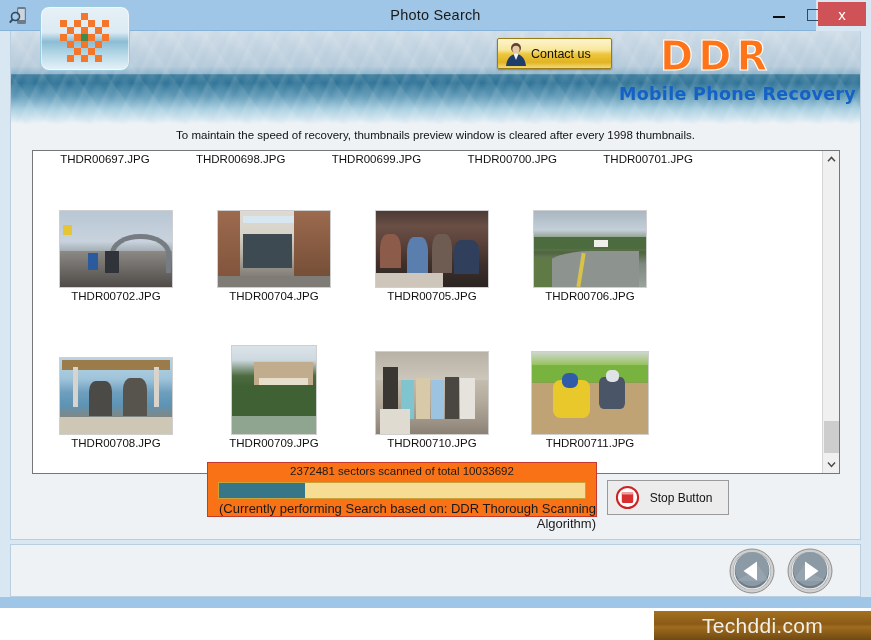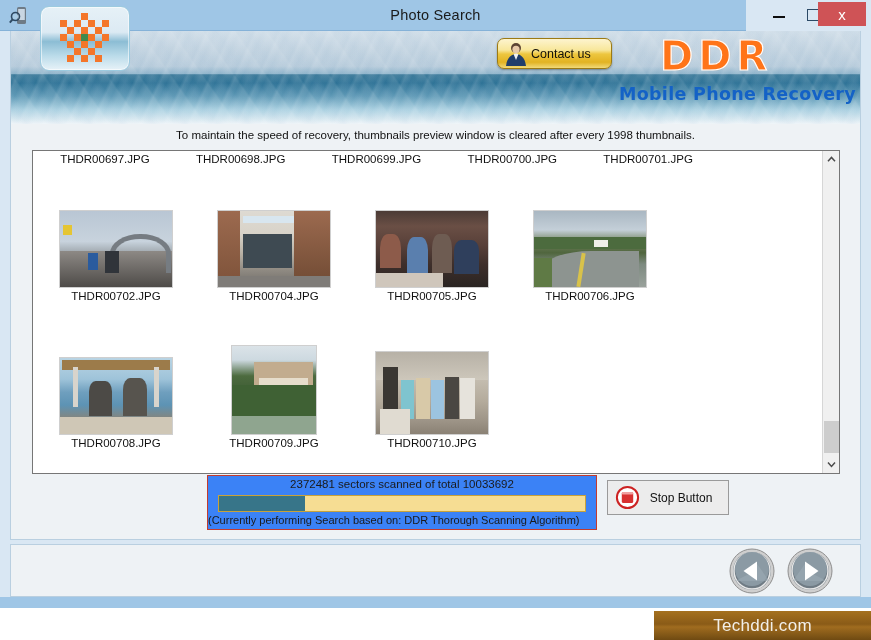--- a/index.html
+++ b/index.html
@@ -12,21 +12,21 @@
   .app {
     position: relative;
     width: 871px; height: 640px;
     background: #d9e7f3;
     box-sizing: border-box;
   }
 
   
   .titlebar {
     position: absolute; left: 0; top: 0;
-    width: 746px; height: 31px;
+    width: 816px; height: 31px;
     background: #9fc6e6;
     border-bottom: 1px solid #85b2d8;
     box-sizing: border-box;
   }
   .app-icon {
     position: absolute; left: 8px; top: 5px;
     width: 22px; height: 22px;
   }
   .title-text {
     position: absolute; left: 0; top: 0;
@@ -119,21 +119,21 @@
   }
   .ck {
     position: absolute; width: 7px; height: 7px; background: #f4762a;
   }
   .ck.green { background: #3f8a4e; }
 
   .contact-btn {
     position: absolute; left: 497px; top: 38px;
     width: 113px; height: 29px;
     border: 1.5px solid #9c7a14;
-    border-radius: 7px;
+    border-radius: 2px;
     background: linear-gradient(180deg, #fdf4cf 0%, #f8e79b 38%, #edc63f 52%, #e2b323 80%, #f0d979 100%);
     box-shadow: 0 1px 2px rgba(0,0,0,.35);
     z-index: 3;
   }
   .contact-label {
     position: absolute; left: 33px; top: 0; right: 4px; bottom: 0;
     display: flex; align-items: center;
     font-size: 12.5px; color: #12100a;
   }
   .person-icon {
@@ -321,23 +321,23 @@
   }
   .sb-up { top: 0; }
   .sb-down { bottom: 0; }
   .sb-thumb {
     position: absolute; left: 1px; width: 15px;
     background: #cdcdcd;
   }
 
   
   .progress-panel {
-    position: absolute; left: 196px; top: 329px;
+    position: absolute; left: 196px; top: 316px;
     width: 390px; height: 55px;
-    background: #3b82f6;
+    background: #f97316;
     border: 1.5px solid #c23b2e;
     box-sizing: border-box;
   }
   .progress-text {
     position: absolute; left: 0; top: 2px; width: 100%;
     text-align: center;
     font-size: 11.5px; color: #1a1a1a;
   }
   .progress-track {
     position: absolute; left: 10px; top: 19px;
@@ -345,22 +345,22 @@
     background: #f6dd93;
     border: 1px solid #c8a23a;
     box-sizing: border-box;
   }
   .progress-fill {
     position: absolute; left: 0; top: 0; height: 100%;
     background: #377589;
   }
   .progress-sub {
     position: absolute; left: 0; top: 38px; width: 100%;
-    text-align: left;
-    font-size: 11px; color: #1a1a1a;
+    text-align: right;
+    font-size: 13px; color: #1a1a1a;
   }
 
   
   .stop-btn {
     position: absolute; left: 596px; top: 334px;
     width: 122px; height: 35px;
     background: #ececec;
     border: 1px solid #9a9a9a;
     box-sizing: border-box;
     display: flex; align-items: center;
@@ -416,21 +416,21 @@
     width: 871px; height: 11px;
     background: #9fc6e6;
   }
   .badge {
     position: absolute; left: 654px; top: 611px;
     width: 217px; height: 29px;
     background: linear-gradient(180deg,#a5711f 0%,#8a5b17 45%,#a06c1f 55%,#6f4a12 100%);
     display: flex; align-items: center; justify-content: center;
   }
   .badge-text {
-    font-size: 17px; color: #f2efe9;
+    font-size: 21px; color: #f2efe9;
     letter-spacing: .3px;
   }
 </style>
 </head>
 <body>
 
 <div class="app">
 
   <div class="titlebar">
     <span class="app-icon">
@@ -606,20 +606,33 @@
                   <i class="s3"></i>
                   <i class="s4"></i>
                   <i class="s5"></i>
                   <i class="s6"></i>
                   <i class="s7"></i>
                   <i class="s8"></i>
                 </span>
             </div>
             <span class="label">THDR00710.JPG</span>
           </div>
+          <div class="cell">
+            <div class="thumb wide" style="margin-top:6px;height:84px;width:118px">
+              <span class="ph p10">
+                  <i class="s1"></i>
+                  <i class="s2"></i>
+                  <i class="s3"></i>
+                  <i class="s4"></i>
+                  <i class="s5"></i>
+                  <i class="s6"></i>
+                </span>
+            </div>
+            <span class="label">THDR00711.JPG</span>
+          </div>
         </div>
 
       </div>
 
       <div class="scrollbar">
         <div class="sb-arrow sb-up">
           <svg width="9" height="7" viewBox="0 0 9 7">
               <path d="M1 5.2 L4.5 1.4 L8 5.2" fill="none" stroke="#4a4a4a" stroke-width="1.5"></path>
             </svg>
         </div>

